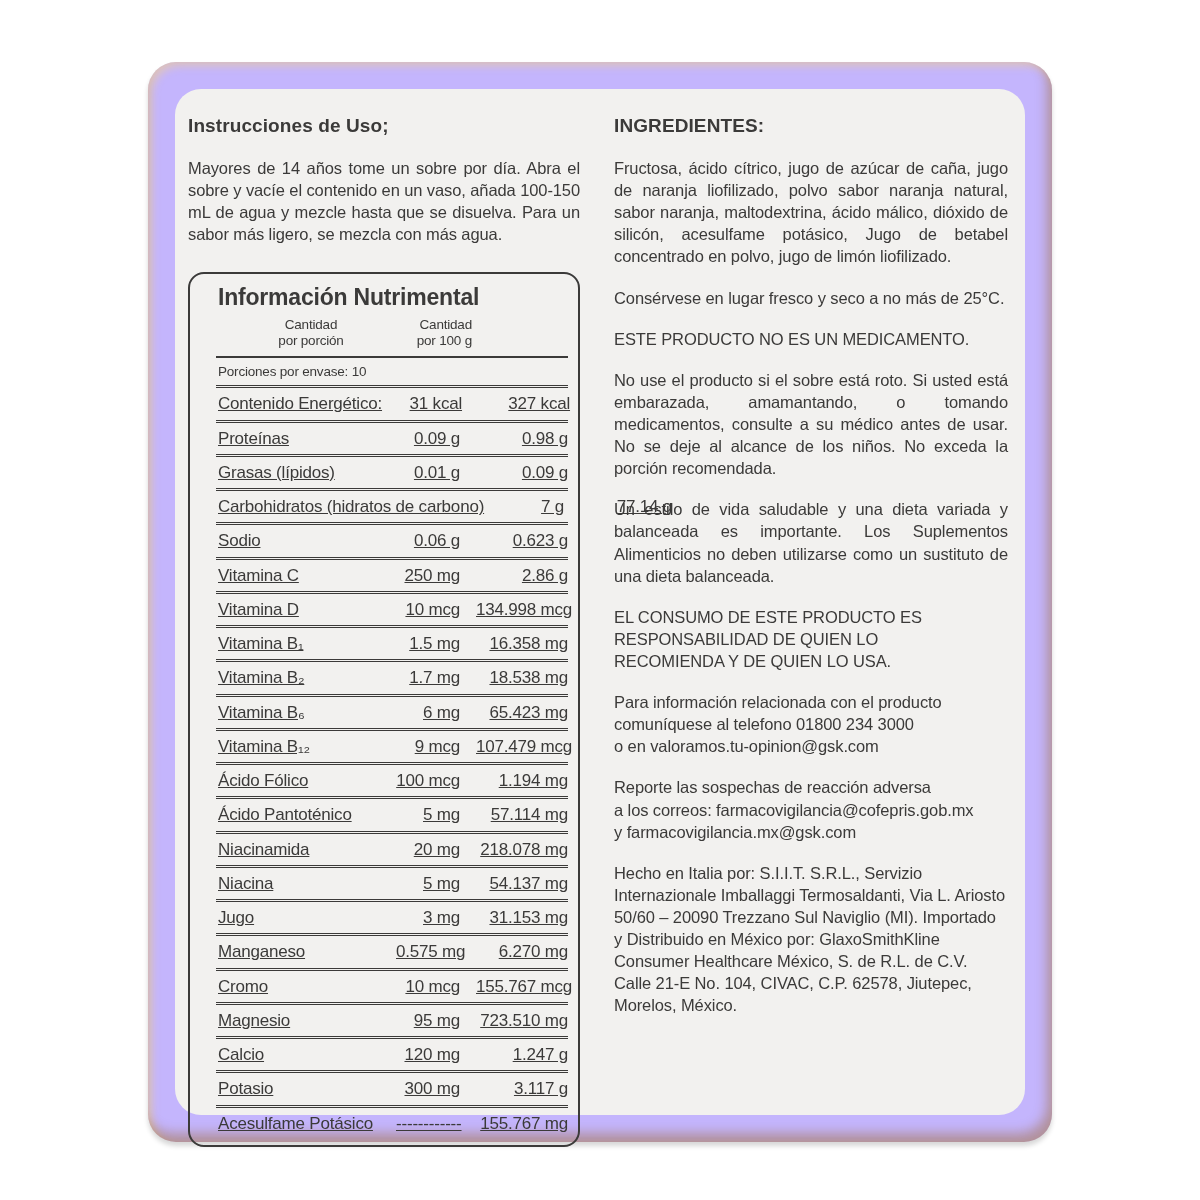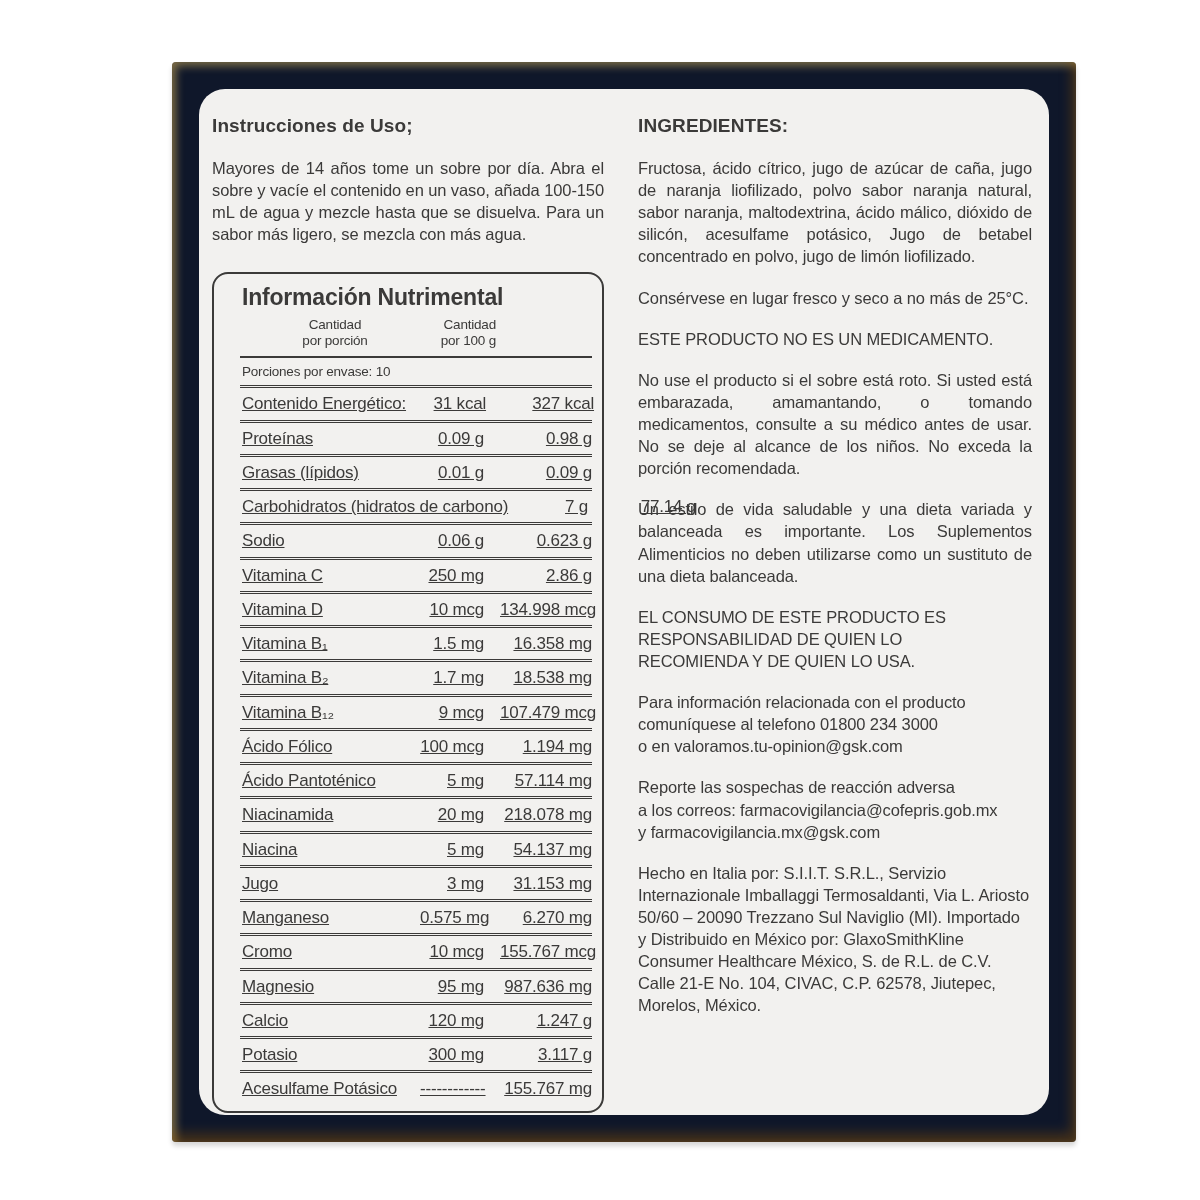--- a/index.html
+++ b/index.html
@@ -6,23 +6,22 @@
   body{
     width:1200px;height:1200px;background:#ffffff;
     font-family:"Liberation Sans","DejaVu Sans",sans-serif;
     color:#3b3a39;
     -webkit-font-smoothing:antialiased;
   }
   .page{position:relative;width:1200px;height:1200px;background:#ffffff;overflow:hidden;}
 
   .gold-frame{
     position:absolute;left:148px;top:62px;width:904px;height:1080px;
-    background:#0f172a;border-radius:4px;
+    background:#c4b5fd;border-radius:28px;
     box-shadow: inset -5px -9px 12px rgba(146,88,0,.38), inset 4px 4px 8px rgba(255,214,110,.45), 0 4px 5px rgba(0,0,0,.16);
-    margin-left: 24px;
   }
   .panel{
     position:absolute;left:27px;top:27px;right:27px;bottom:27px;
     background:#f2f1ef;border-radius:26px;
     box-sizing:border-box;
     padding:26px 17px 16px 13px;
     display:flex;gap:34px;
   }
   .col-left{width:392px;flex:none;}
   .col-right{flex:1;min-width:0;}
@@ -130,20 +129,25 @@
                 <span class="nt-label">Vitamina B₁</span>
                 <span class="nt-val">1.5 mg</span>
                 <span class="nt-val">16.358 mg</span>
               </div>
               <div class="nt-row">
                 <span class="nt-label">Vitamina B₂</span>
                 <span class="nt-val">1.7 mg</span>
                 <span class="nt-val">18.538 mg</span>
               </div>
               <div class="nt-row">
+                <span class="nt-label">Vitamina B₆</span>
+                <span class="nt-val">6 mg</span>
+                <span class="nt-val">65.423 mg</span>
+              </div>
+              <div class="nt-row">
                 <span class="nt-label">Vitamina B₁₂</span>
                 <span class="nt-val">9 mcg</span>
                 <span class="nt-val">107.479 mcg</span>
               </div>
               <div class="nt-row">
                 <span class="nt-label">Ácido Fólico</span>
                 <span class="nt-val">100 mcg</span>
                 <span class="nt-val">1.194 mg</span>
               </div>
               <div class="nt-row">
@@ -172,21 +176,21 @@
                 <span class="nt-val">6.270 mg</span>
               </div>
               <div class="nt-row">
                 <span class="nt-label">Cromo</span>
                 <span class="nt-val">10 mcg</span>
                 <span class="nt-val">155.767 mcg</span>
               </div>
               <div class="nt-row">
                 <span class="nt-label">Magnesio</span>
                 <span class="nt-val">95 mg</span>
-                <span class="nt-val">987.636 mg</span>
+                <span class="nt-val">723.510 mg</span>
               </div>
               <div class="nt-row">
                 <span class="nt-label">Calcio</span>
                 <span class="nt-val">120 mg</span>
                 <span class="nt-val">1.247 g</span>
               </div>
               <div class="nt-row">
                 <span class="nt-label">Potasio</span>
                 <span class="nt-val">300 mg</span>
                 <span class="nt-val">3.117 g</span>

